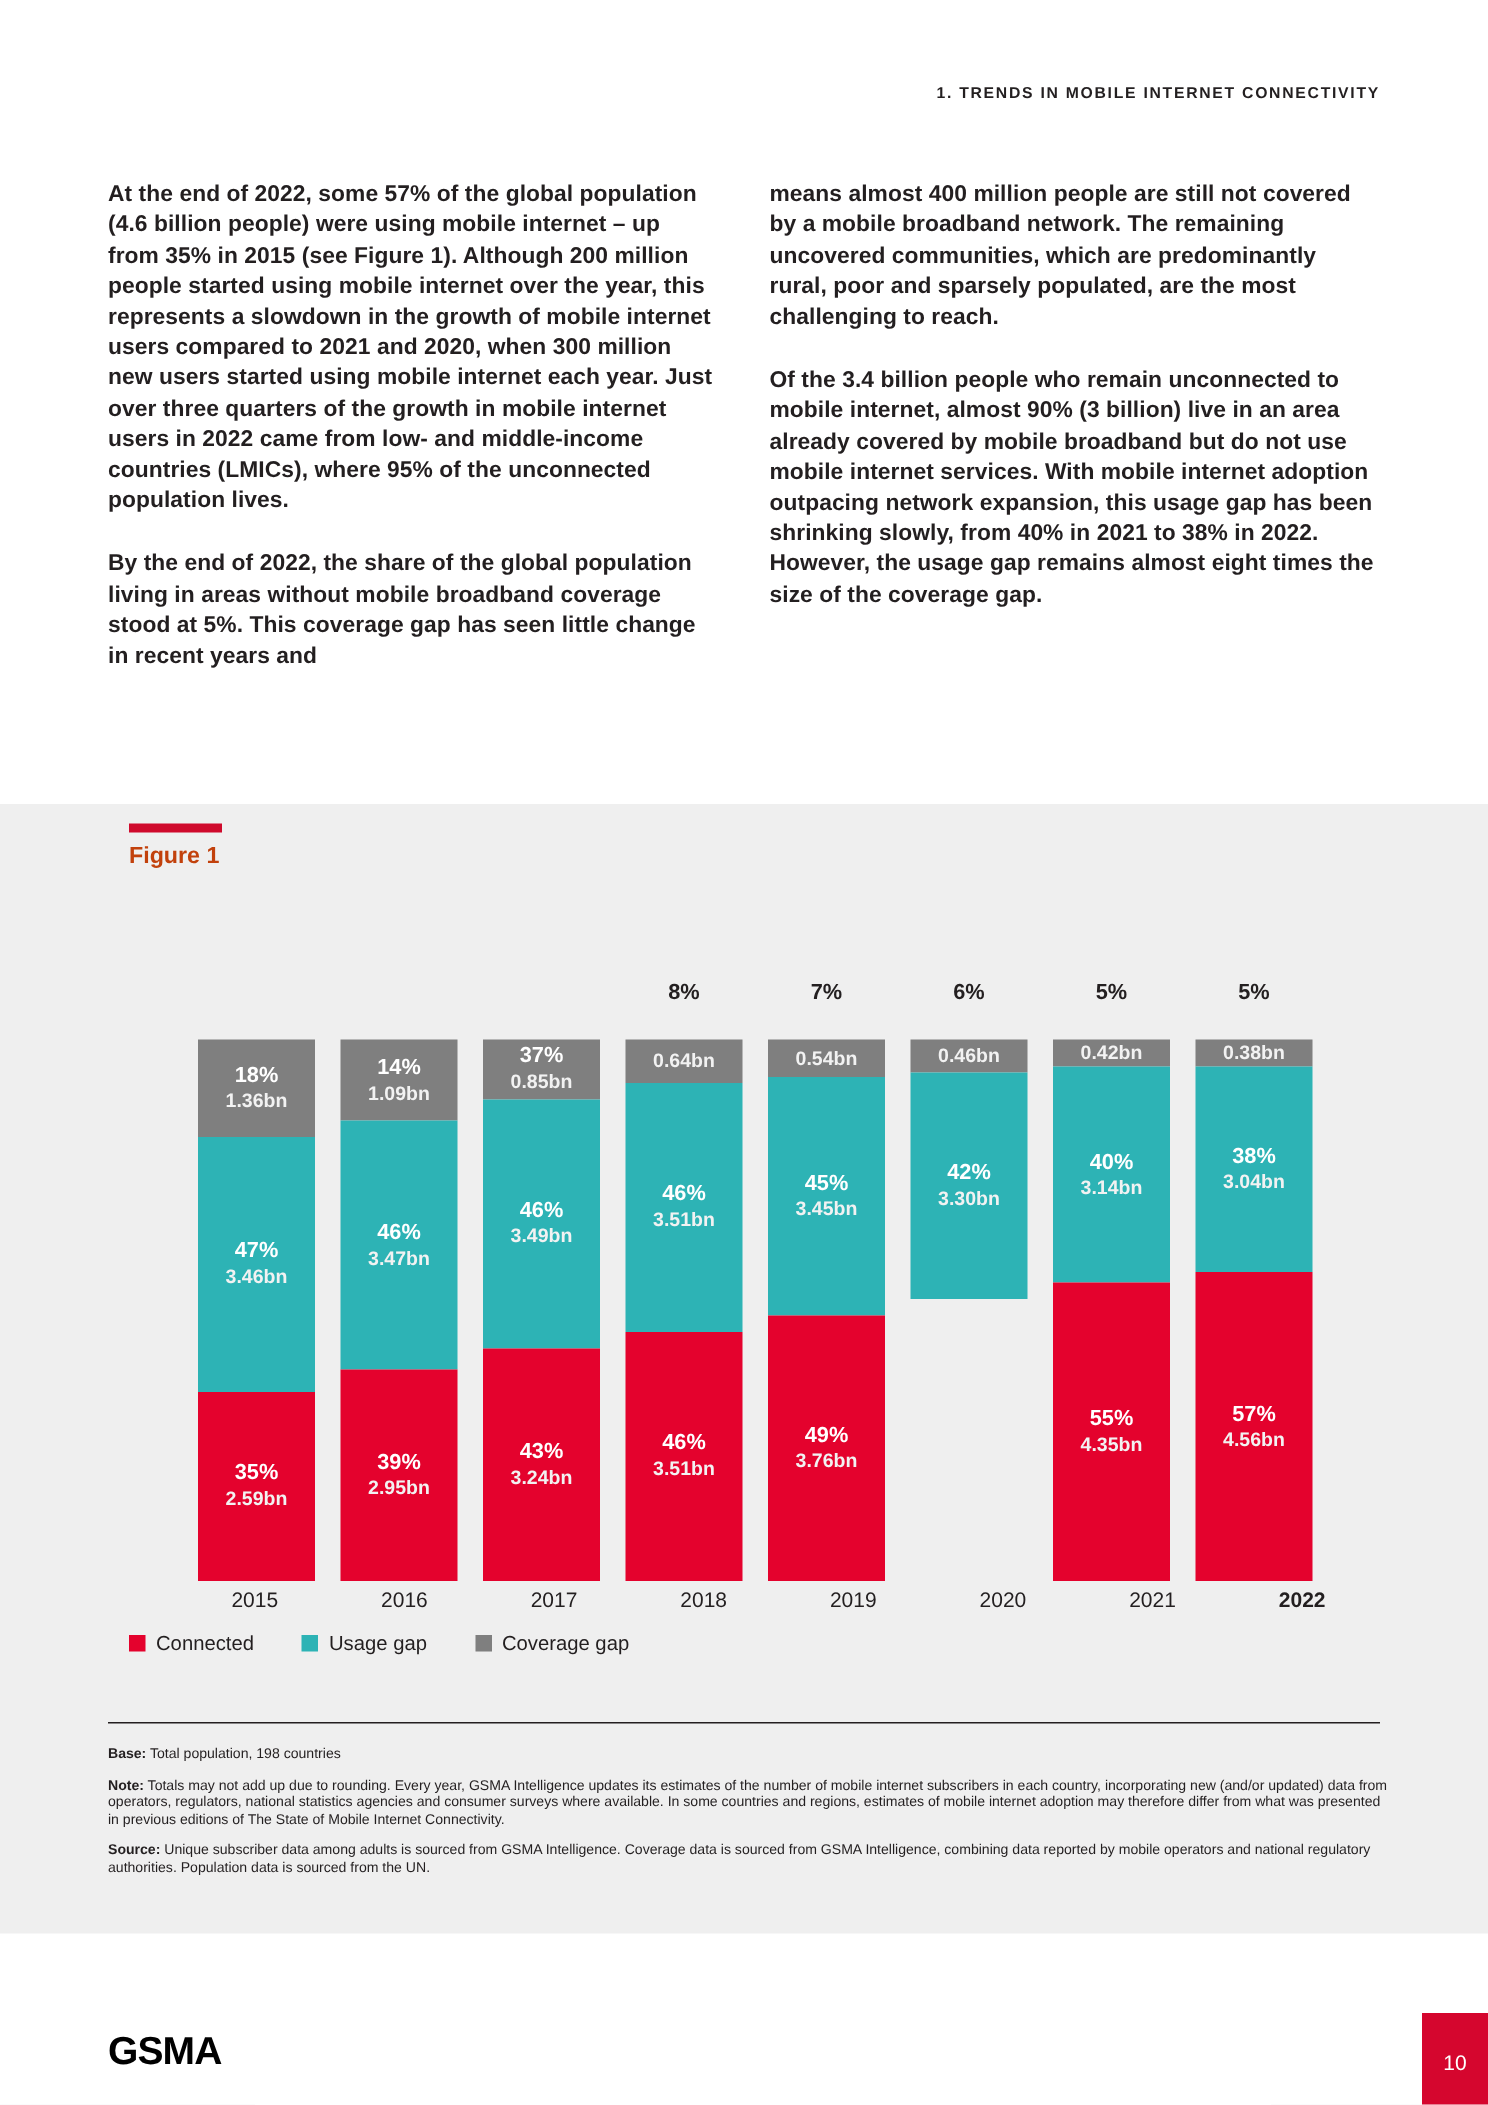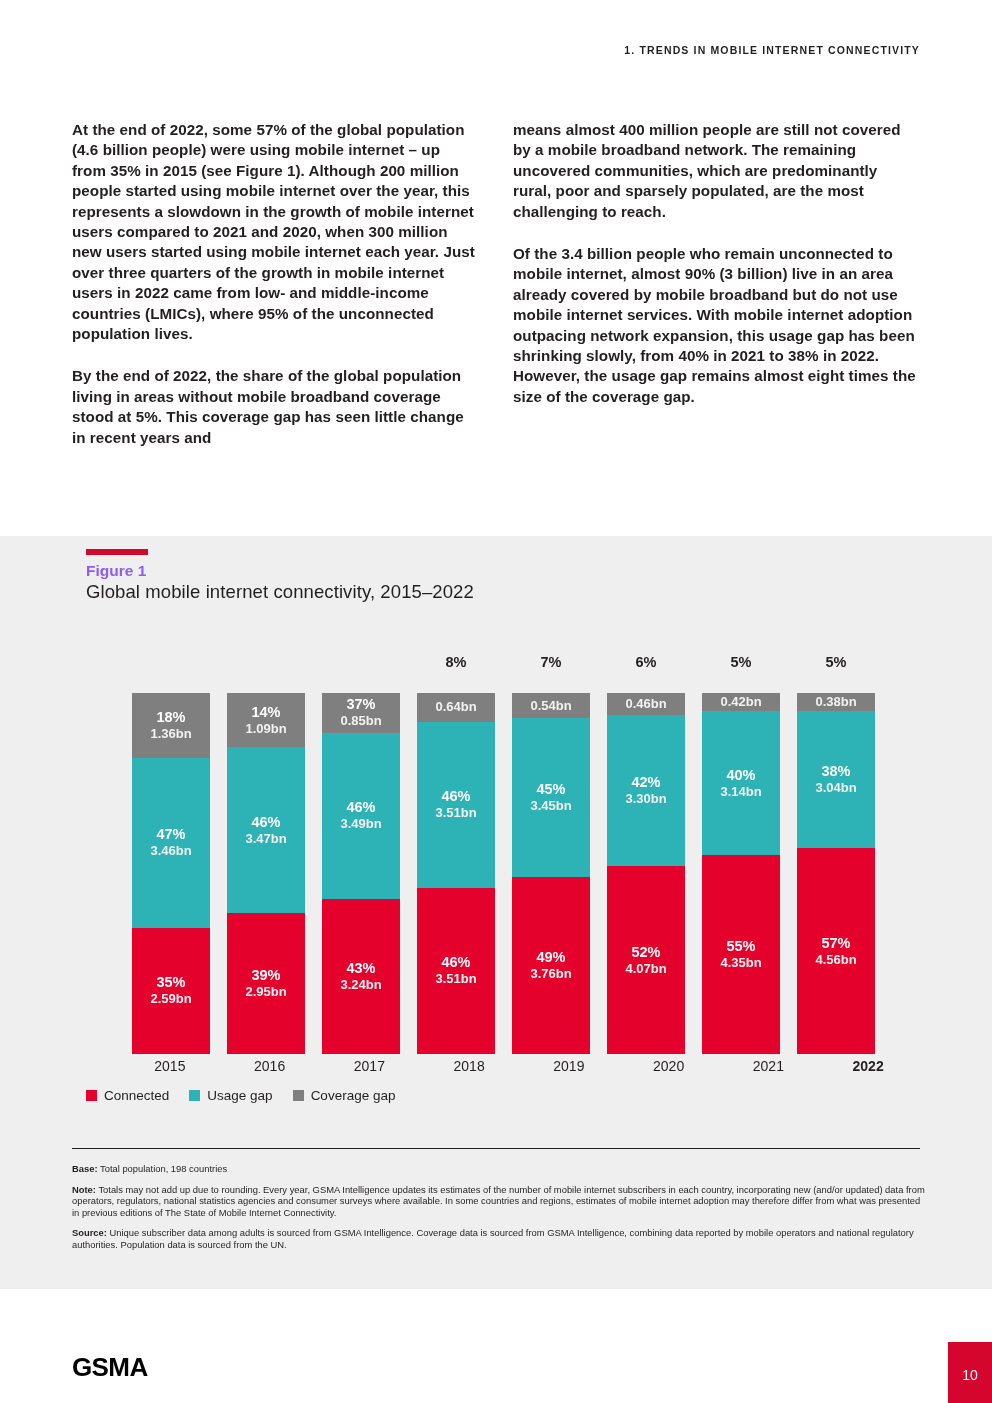--- a/index.html
+++ b/index.html
@@ -12,21 +12,21 @@
     height: 1403px;
     position: relative;
     font-family: "Liberation Sans", sans-serif;
     color: #231f20;
     overflow: hidden;
   }
 
   
   .page-header {
     position: absolute;
-    top: 44px;
+    top: 56px;
     right: 72px;
     font-size: 10.5px;
     font-weight: bold;
     letter-spacing: 1.15px;
     color: #231f20;
     text-transform: uppercase;
     white-space: nowrap;
   }
 
   
@@ -67,21 +67,21 @@
     width: 62px;
     height: 6px;
     background: #cf0a2c;
   }
   .fig-number {
     position: absolute;
     left: 86px;
     top: 26px;
     font-size: 15.5px;
     font-weight: bold;
-    color: #8b5cf6;
+    color: #c2410c;
   }
   .fig-title {
     position: absolute;
     left: 86px;
     top: 45px;
     font-size: 18.5px;
     font-weight: normal;
     color: #231f20;
     letter-spacing: 0.1px;
   }
@@ -175,21 +175,21 @@
   }
   .axis-label.current { font-weight: bold; }
 
   
   .legend {
     position: absolute;
     left: 86px;
     top: 552px;
     display: flex;
     align-items: center;
-    gap: 20px;
+    gap: 32px;
   }
   .legend-item {
     display: flex;
     align-items: center;
     gap: 7px;
   }
   .legend-swatch {
     width: 11px;
     height: 11px;
     display: block;
@@ -263,21 +263,20 @@
   <div class="text-col">
     <p>means almost 400 million people are still not covered by a mobile broadband network. The remaining uncovered communities, which are predominantly rural, poor and sparsely populated, are the most challenging to reach.</p>
     <p>Of the 3.4 billion people who remain unconnected to mobile internet, almost 90% (3 billion) live in an area already covered by mobile broadband but do not use mobile internet services. With mobile internet adoption outpacing network expansion, this usage gap has been shrinking slowly, from 40% in 2021 to 38% in 2022. However, the usage gap remains almost eight times the size of the coverage gap.</p>
   </div>
 </div>
 
 <div class="figure-panel">
 
   <div class="fig-accent-bar"></div>
   <div class="fig-number">Figure 1</div>
-  <div class="fig-title">Global mobile internet connectivity, 2015–2022</div>
 
   <div class="chart-area">
 
     <div class="bars-row">
 
       <div class="bar-col">
         <div class="outside-label"></div>
         <div class="bar-stack">
           <div class="seg coverage" style="height:18%">
             <span class="seg-pct">18%</span>
@@ -369,24 +368,20 @@
       <div class="bar-col">
         <div class="outside-label">6%</div>
         <div class="bar-stack">
           <div class="seg coverage" style="height:6%">
 
             <span class="seg-val">0.46bn</span>
           </div>
           <div class="seg usage" style="height:42%">
             <span class="seg-pct">42%</span>
             <span class="seg-val">3.30bn</span>
-          </div>
-          <div class="seg connected" style="height:52%">
-            <span class="seg-pct">52%</span>
-            <span class="seg-val">4.07bn</span>
           </div>
         </div>
       </div>
 
       <div class="bar-col">
         <div class="outside-label">5%</div>
         <div class="bar-stack">
           <div class="seg coverage" style="height:5%">
 
             <span class="seg-val">0.42bn</span>

